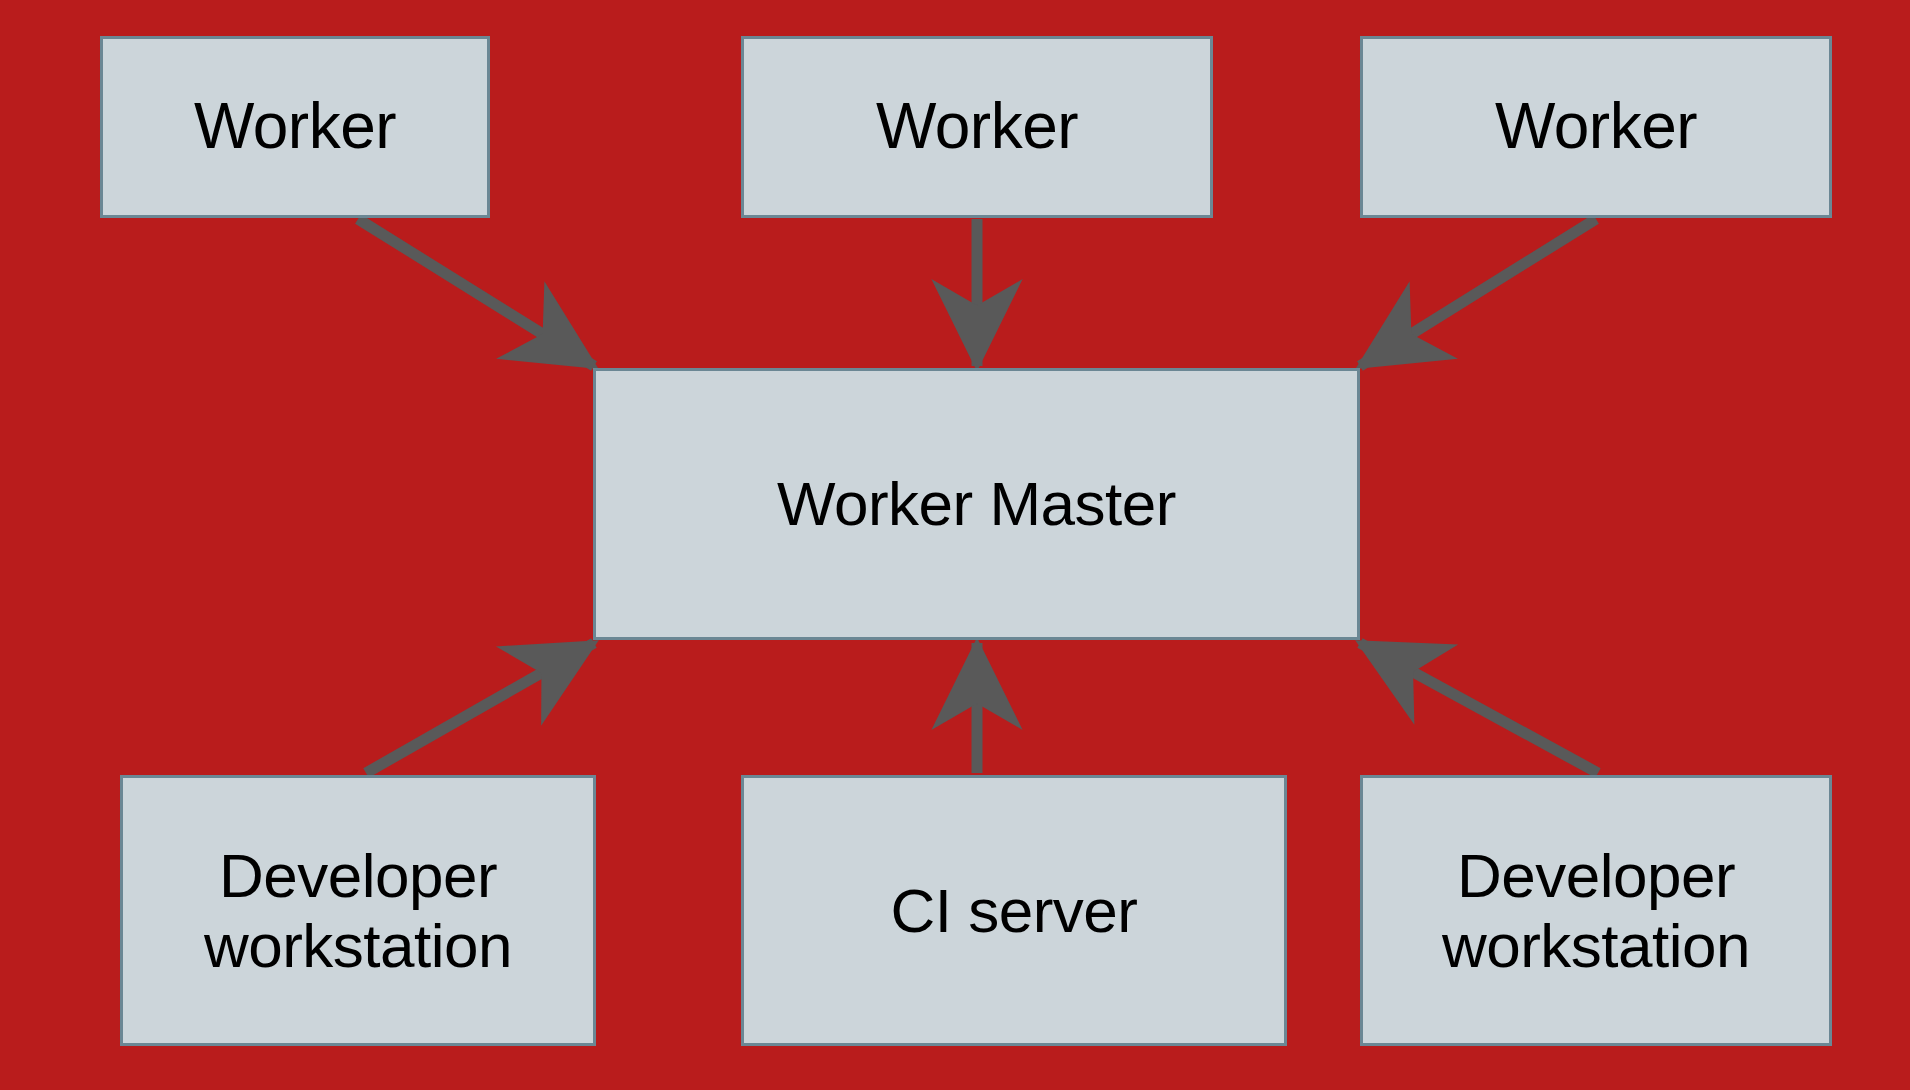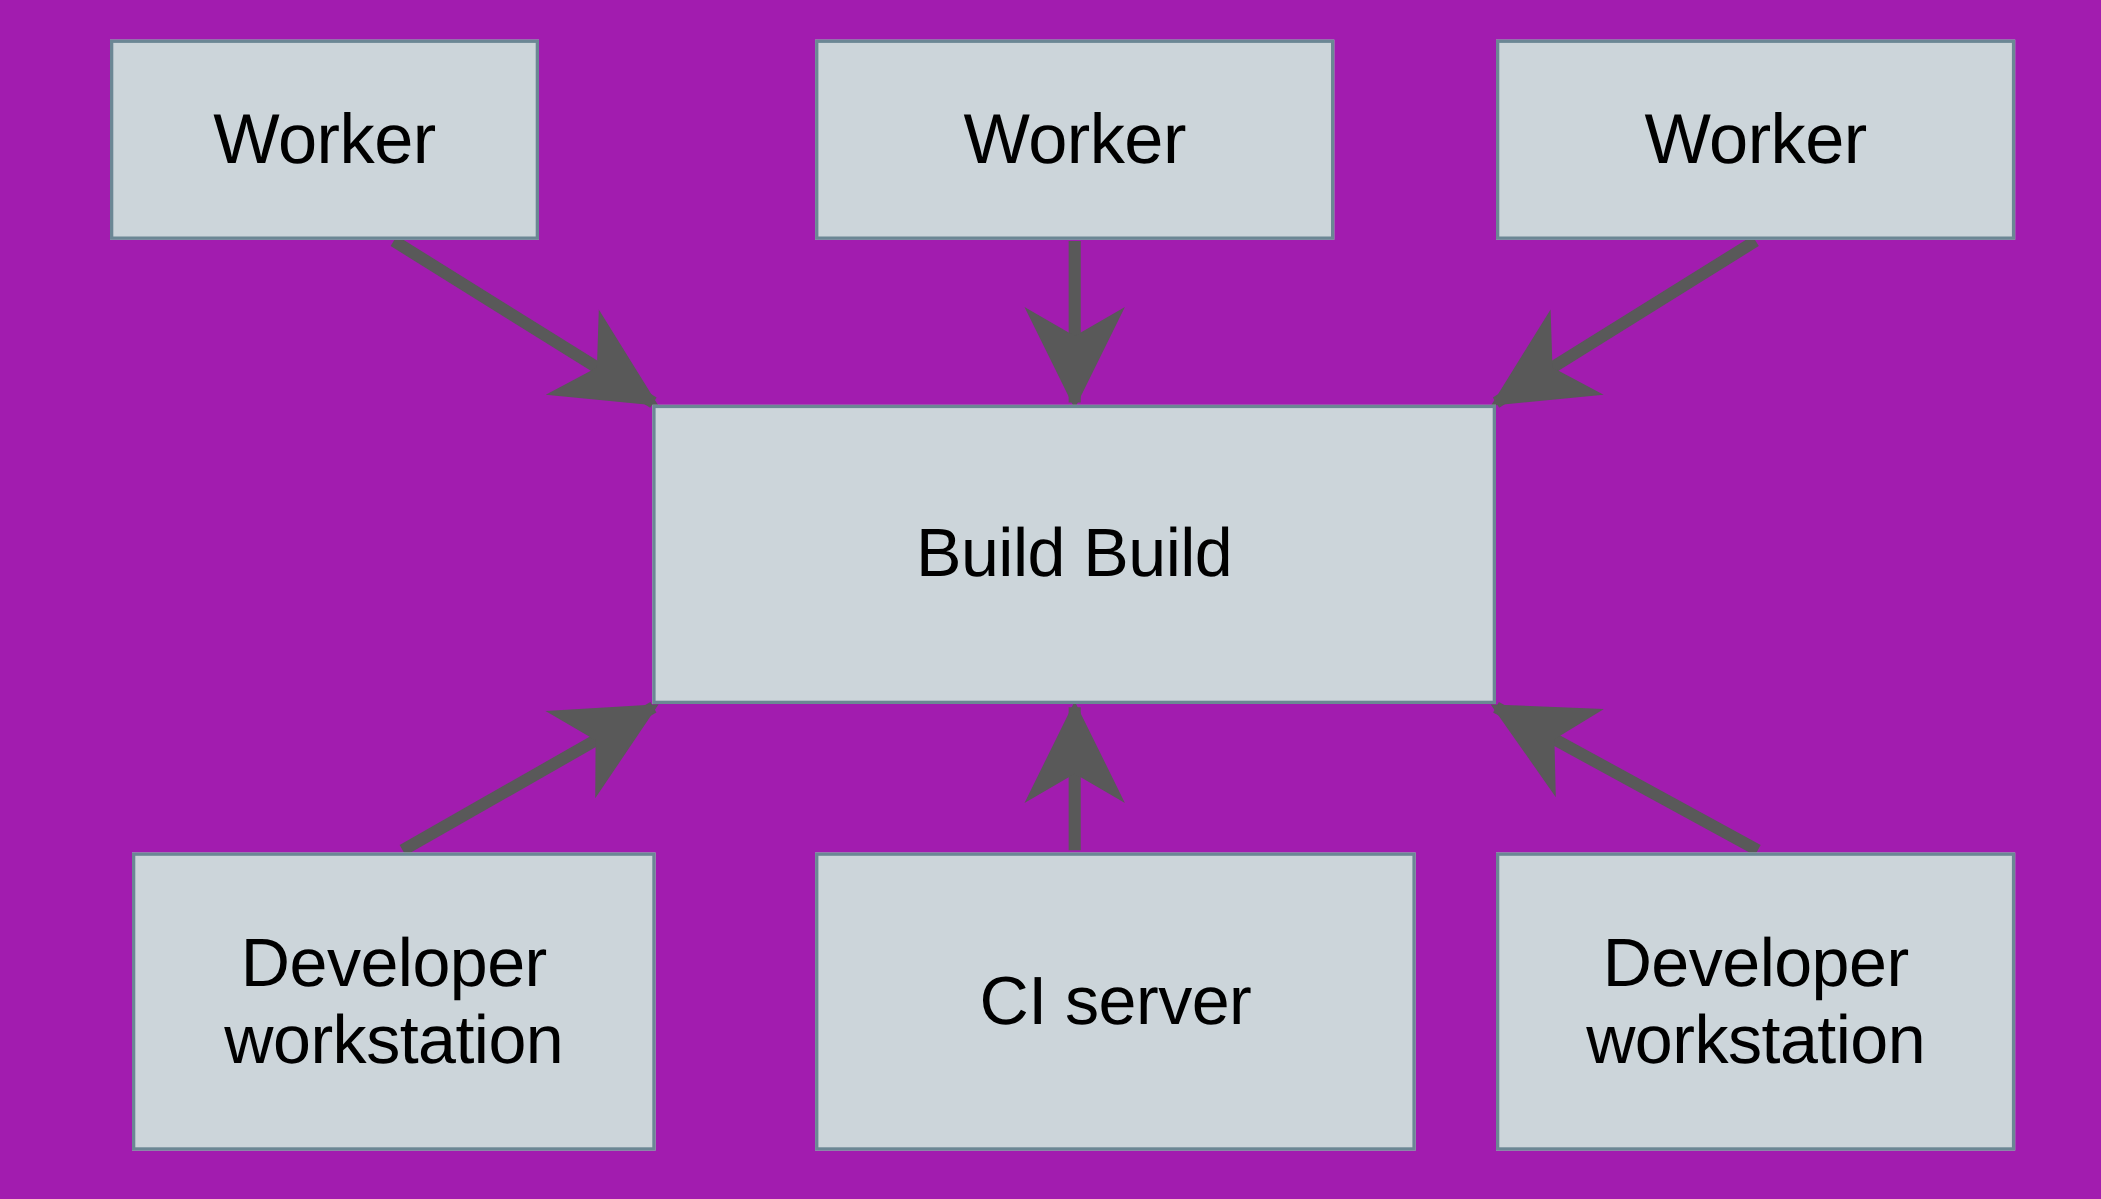--- a/index.html
+++ b/index.html
@@ -8,21 +8,21 @@
     padding: 0;
     background: #ffffff;
   }
   body {
     font-family: "Liberation Sans", sans-serif;
   }
   #canvas {
     position: relative;
     width: 1910px;
     height: 1090px;
-    background: #a21caf;
+    background: #b91c1c;
     overflow: hidden;
   }
   #edge-layer {
     position: absolute;
     left: 0;
     top: 0;
     width: 1910px;
     height: 1090px;
     pointer-events: none;
   }
@@ -108,21 +108,21 @@
 
   <div class="node" id="node-worker-2">
     <span class="node-label">Worker</span>
   </div>
 
   <div class="node" id="node-worker-3">
     <span class="node-label">Worker</span>
   </div>
 
   <div class="node" id="node-build-master">
-    <span class="node-label">Build Build</span>
+    <span class="node-label">Worker Master</span>
   </div>
 
   <div class="node" id="node-dev-workstation-1">
     <span class="node-label">Developer
 workstation</span>
   </div>
 
   <div class="node" id="node-ci-server">
     <span class="node-label">CI server</span>
   </div>

